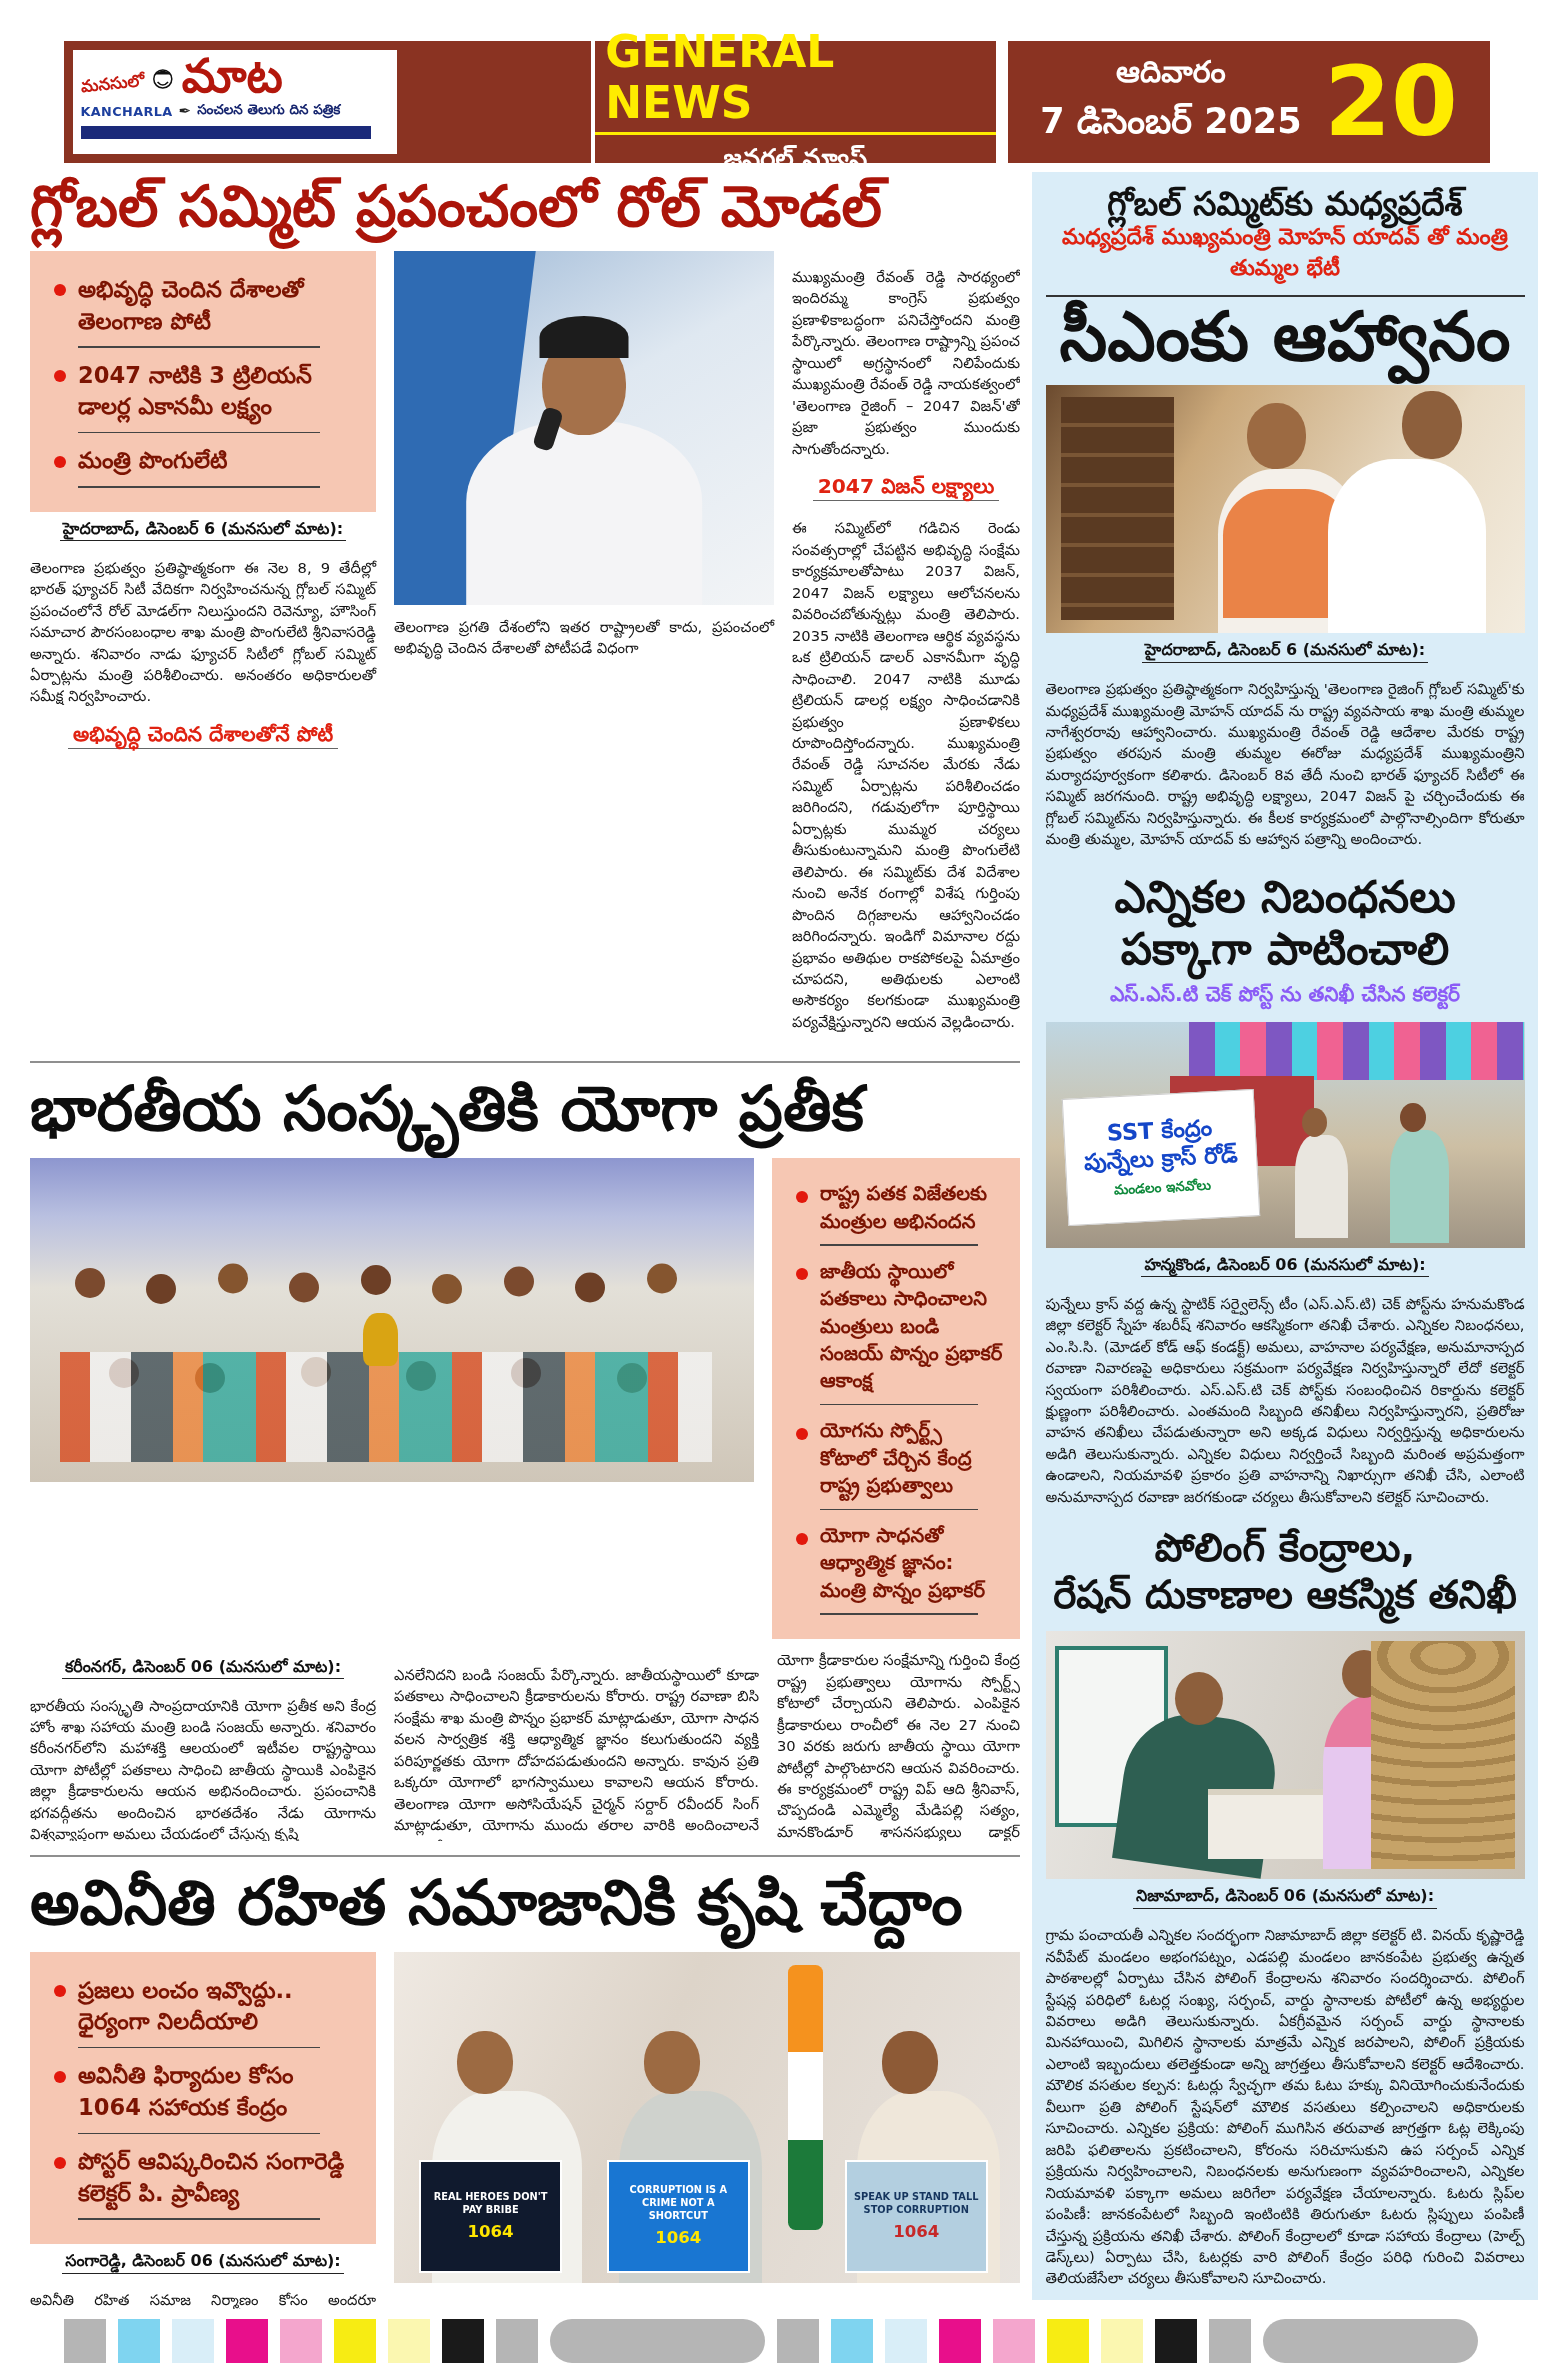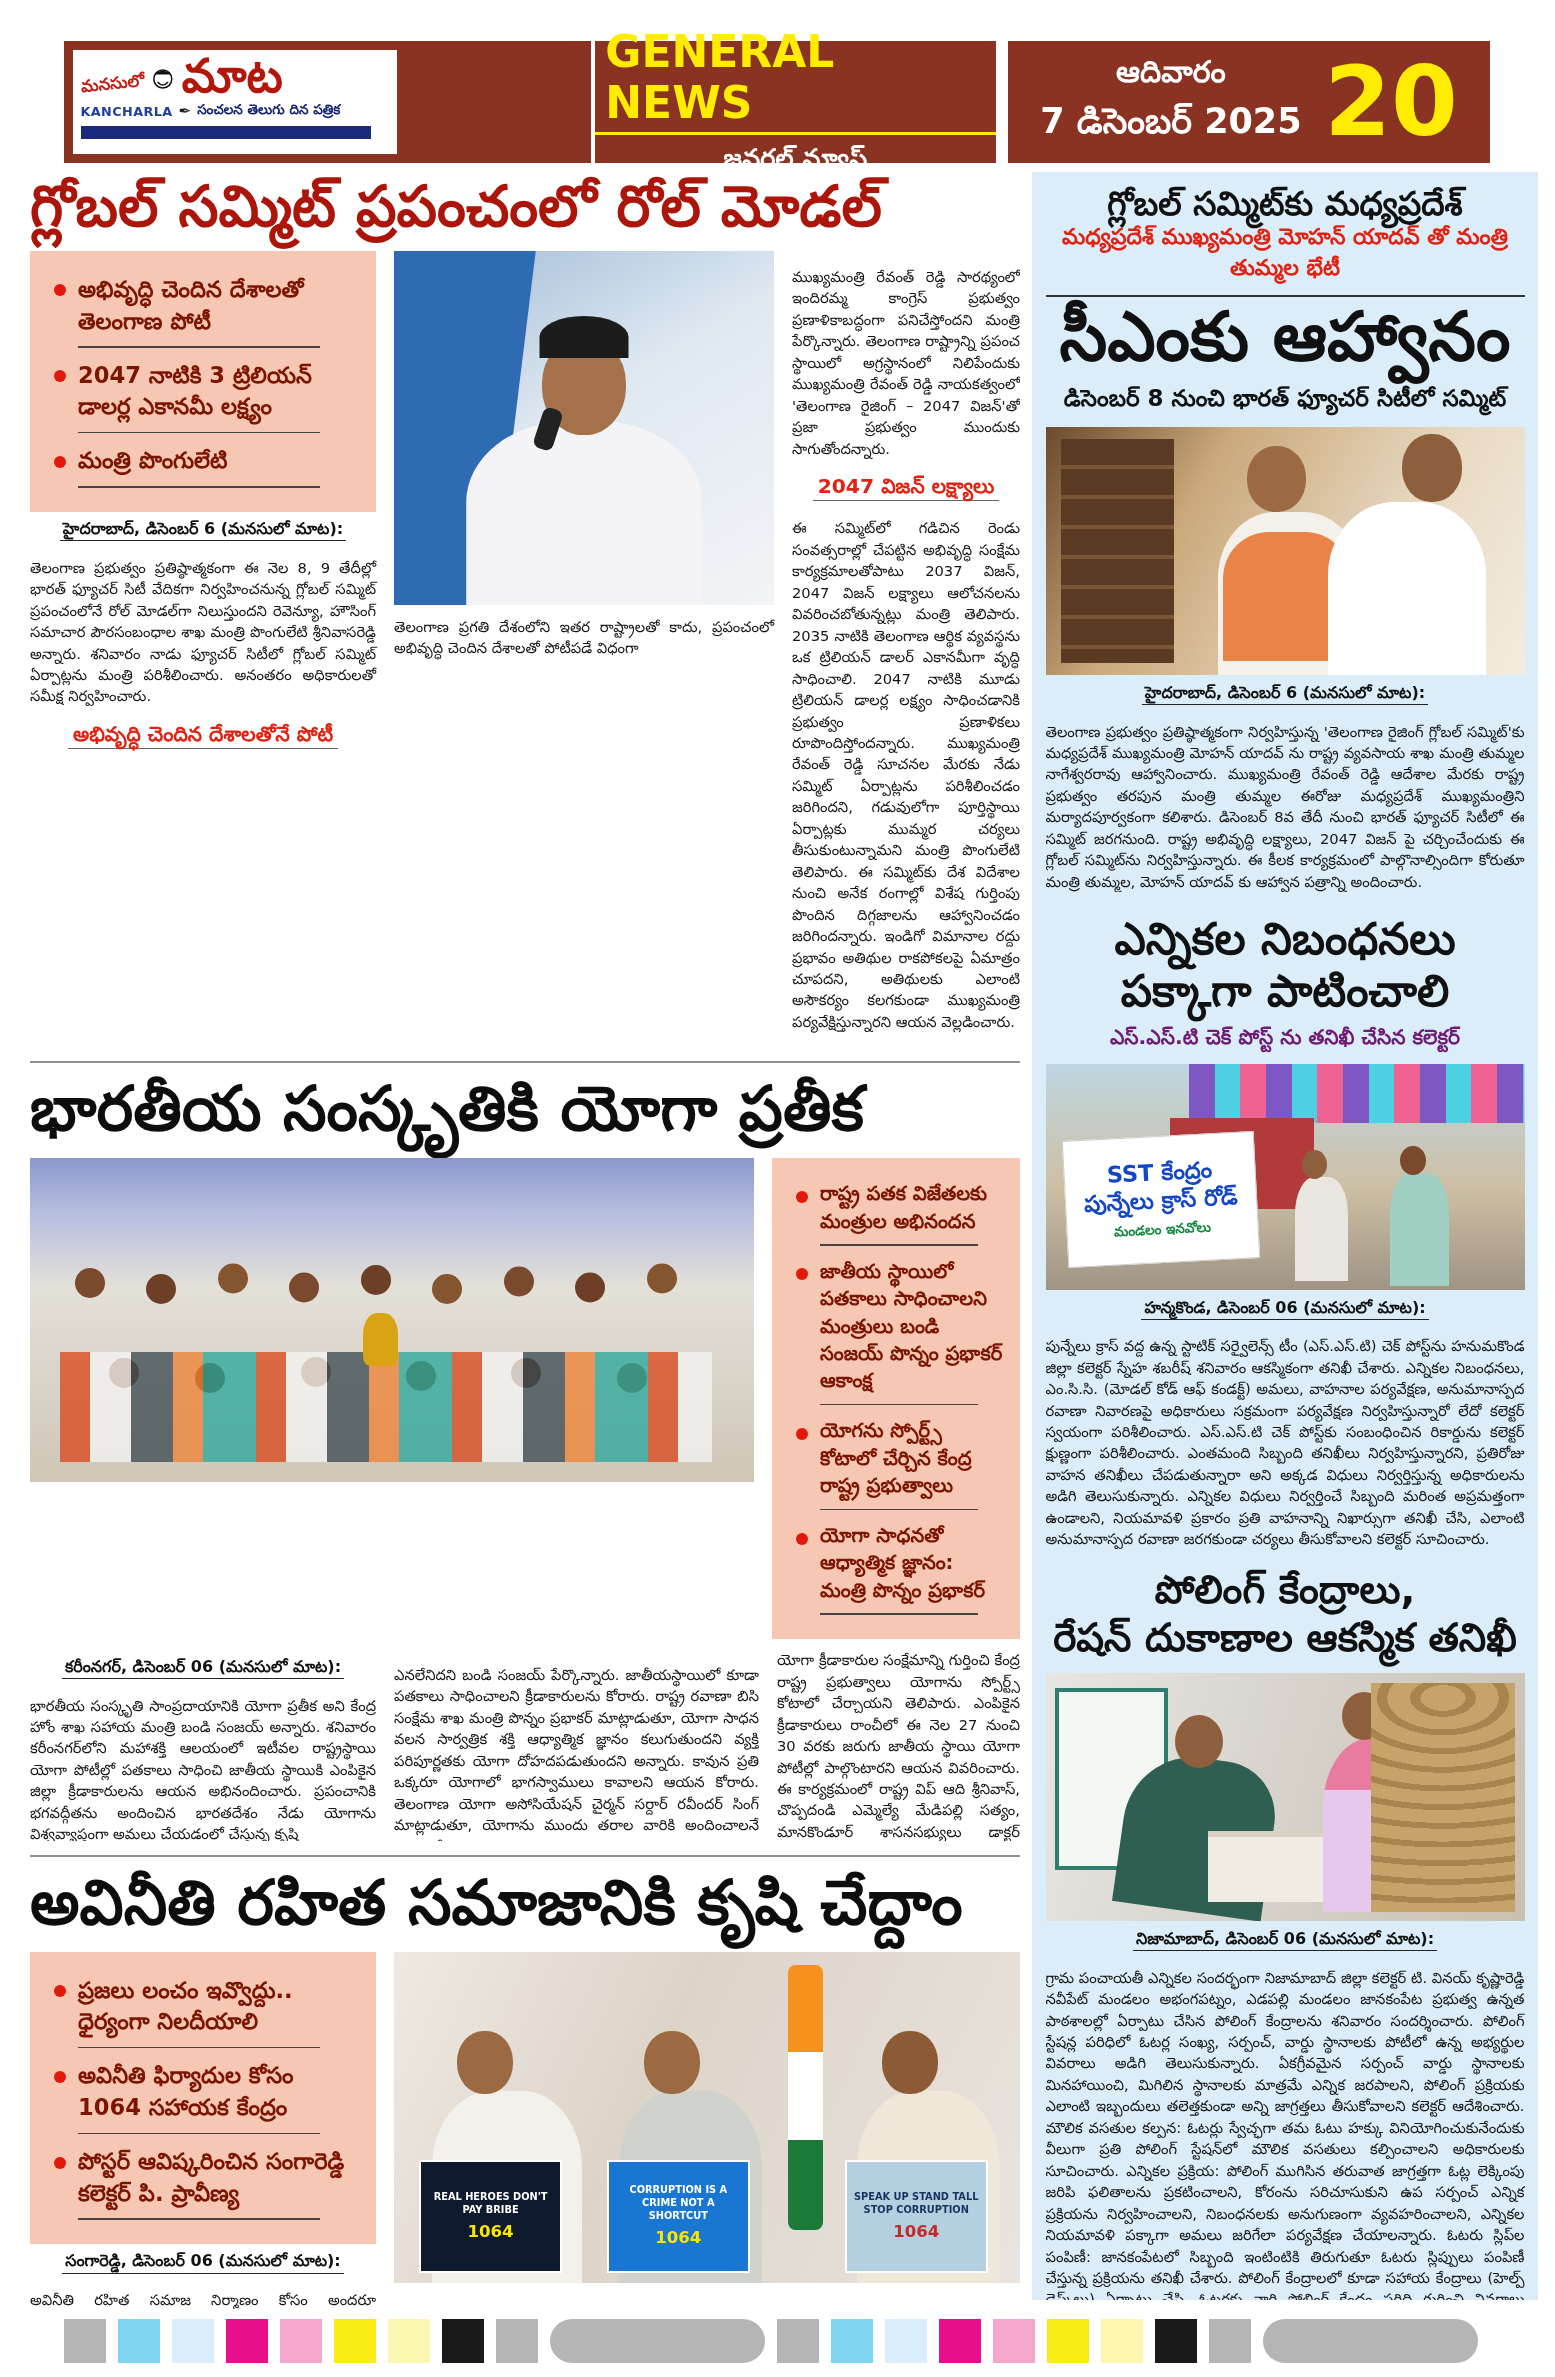--- a/index.html
+++ b/index.html
@@ -292,39 +292,38 @@
     </article>
 
   </main>
 
   <aside id="sidebar">
 
     <section>
       <div style="text-align:center;font-weight:bold;font-size:33px;line-height:1.2;">గ్లోబల్ సమ్మిట్‌కు మధ్యప్రదేశ్</div>
       <div style="color:#e02312;font-weight:bold;font-size:22px;text-align:center;border-bottom:2.3px solid #333;padding-bottom:9px;">మధ్యప్రదేశ్ ముఖ్యమంత్రి మోహన్ యాదవ్ తో మంత్రి తుమ్మల భేటీ</div>
       <div style="text-align:center;font-weight:bold;font-size:68px;line-height:1.1;margin:3px 0 10.5px;">సీఎంకు ఆహ్వానం</div>
-      <div style="font-weight:bold;font-size:23px;text-align:center;margin:10.5px 0;">డిసెంబర్ 8 నుంచి భారత్ ఫ్యూచర్ సిటీలో సమ్మిట్</div>
       <div class="ph ph-cm" style="width:100%;height:248px;">
         <div class="abs shelf"></div>
         <div class="abs man1"></div>
         <div class="abs shawl"></div>
         <div class="abs head1"></div>
         <div class="abs man2"></div>
         <div class="abs head2"></div>
       </div>
       <div class="dl"><span>హైదరాబాద్, డిసెంబర్ 6 (మనసులో మాట):</span></div>
       <p class="body-text clip" style="max-height:177px;">తెలంగాణ ప్రభుత్వం ప్రతిష్ఠాత్మకంగా నిర్వహిస్తున్న 'తెలంగాణ రైజింగ్ గ్లోబల్ సమ్మిట్'కు మధ్యప్రదేశ్ ముఖ్యమంత్రి మోహన్ యాదవ్ ను రాష్ట్ర వ్యవసాయ శాఖ మంత్రి తుమ్మల నాగేశ్వరరావు ఆహ్వానించారు. ముఖ్యమంత్రి రేవంత్ రెడ్డి ఆదేశాల మేరకు రాష్ట్ర ప్రభుత్వం తరపున మంత్రి తుమ్మల ఈరోజు మధ్యప్రదేశ్ ముఖ్యమంత్రిని మర్యాదపూర్వకంగా కలిశారు. డిసెంబర్ 8వ తేదీ నుంచి భారత్ ఫ్యూచర్ సిటీలో ఈ సమ్మిట్ జరగనుంది. రాష్ట్ర అభివృద్ధి లక్ష్యాలు, 2047 విజన్ పై చర్చించేందుకు ఈ గ్లోబల్ సమ్మిట్‌ను నిర్వహిస్తున్నారు. ఈ కీలక కార్యక్రమంలో పాల్గొనాల్సిందిగా కోరుతూ మంత్రి తుమ్మల, మోహన్ యాదవ్ కు ఆహ్వాన పత్రాన్ని అందించారు.</p>
     </section>
 
     <section style="margin-top:21px;">
       <div style="text-align:center;font-weight:bold;font-size:44px;line-height:1.18;">
         <div>ఎన్నికల నిబంధనలు</div>
         <div>పక్కాగా పాటించాలి</div>
       </div>
-      <div style="color:#701a75;font-weight:bold;font-size:20.3px;text-align:center;margin:7.5px 0 10.5px;">ఎస్.ఎస్.టి చెక్ పోస్ట్ ను తనిఖీ చేసిన కలెక్టర్</div>
+      <div style="color:#8b5cf6;font-weight:bold;font-size:20.3px;text-align:center;margin:7.5px 0 10.5px;">ఎస్.ఎస్.టి చెక్ పోస్ట్ ను తనిఖీ చేసిన కలెక్టర్</div>
       <div class="ph ph-sst" style="width:100%;height:226px;">
         <div class="abs awning"></div>
         <div class="abs cloth"></div>
         <div class="abs banner">
           <div class="b1">SST కేంద్రం పున్నేలు క్రాస్ రోడ్</div>
           <div class="b2">మండలం ఇనవోలు</div>
         </div>
         <div class="abs person1"></div>
         <div class="abs ph-head1"></div>
         <div class="abs person2"></div>

